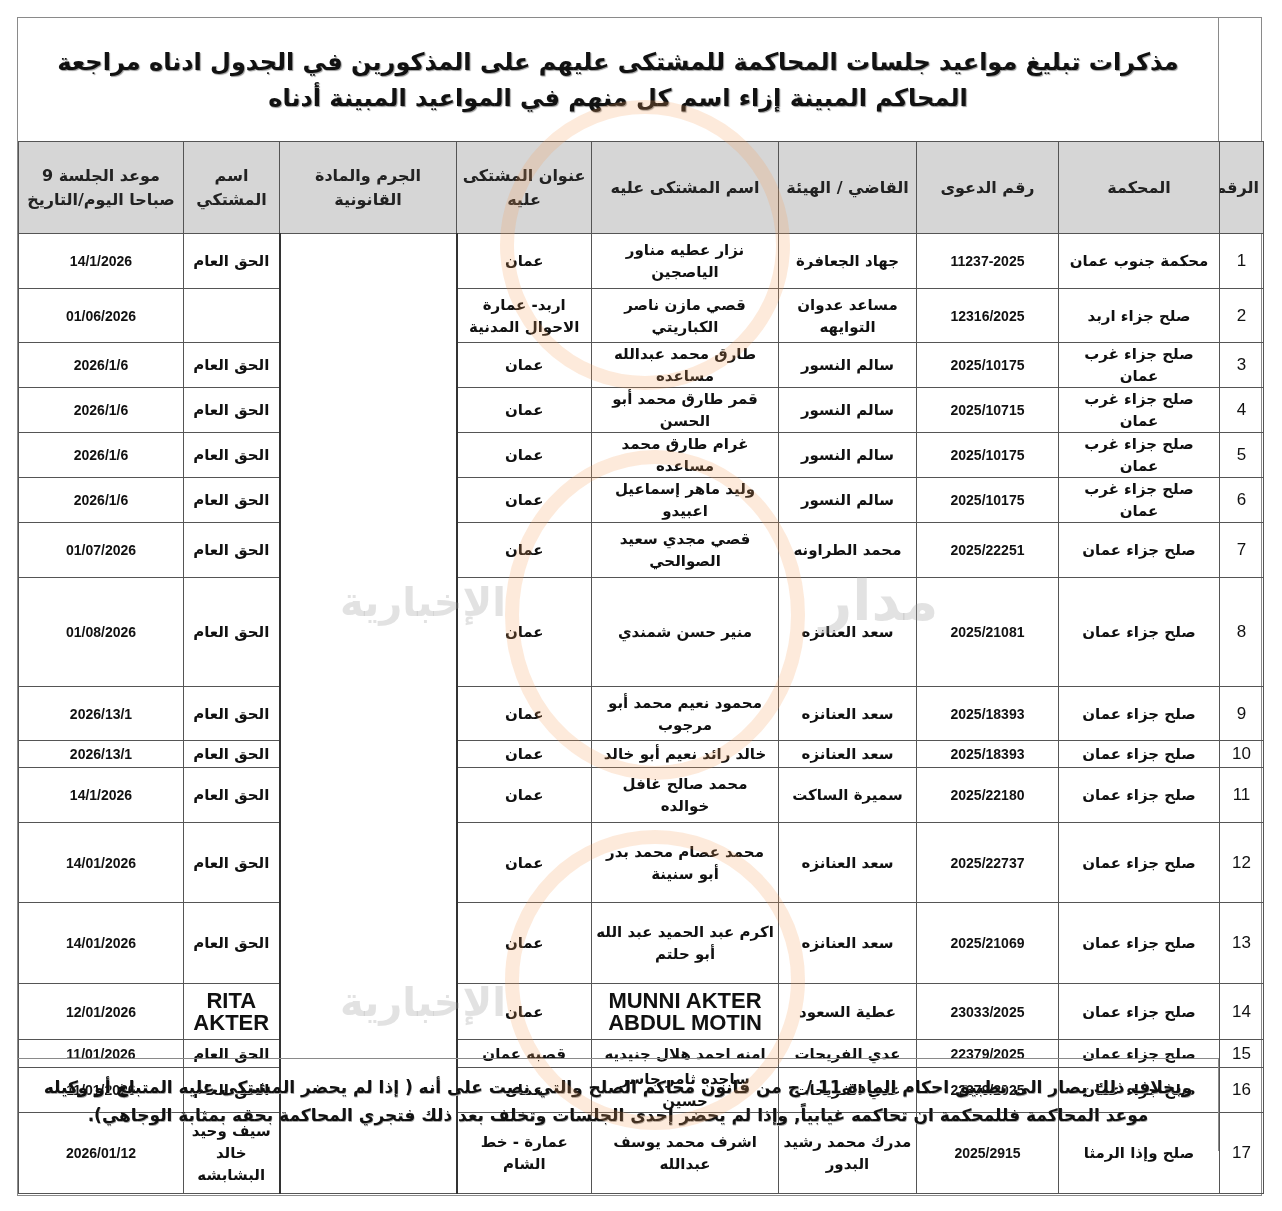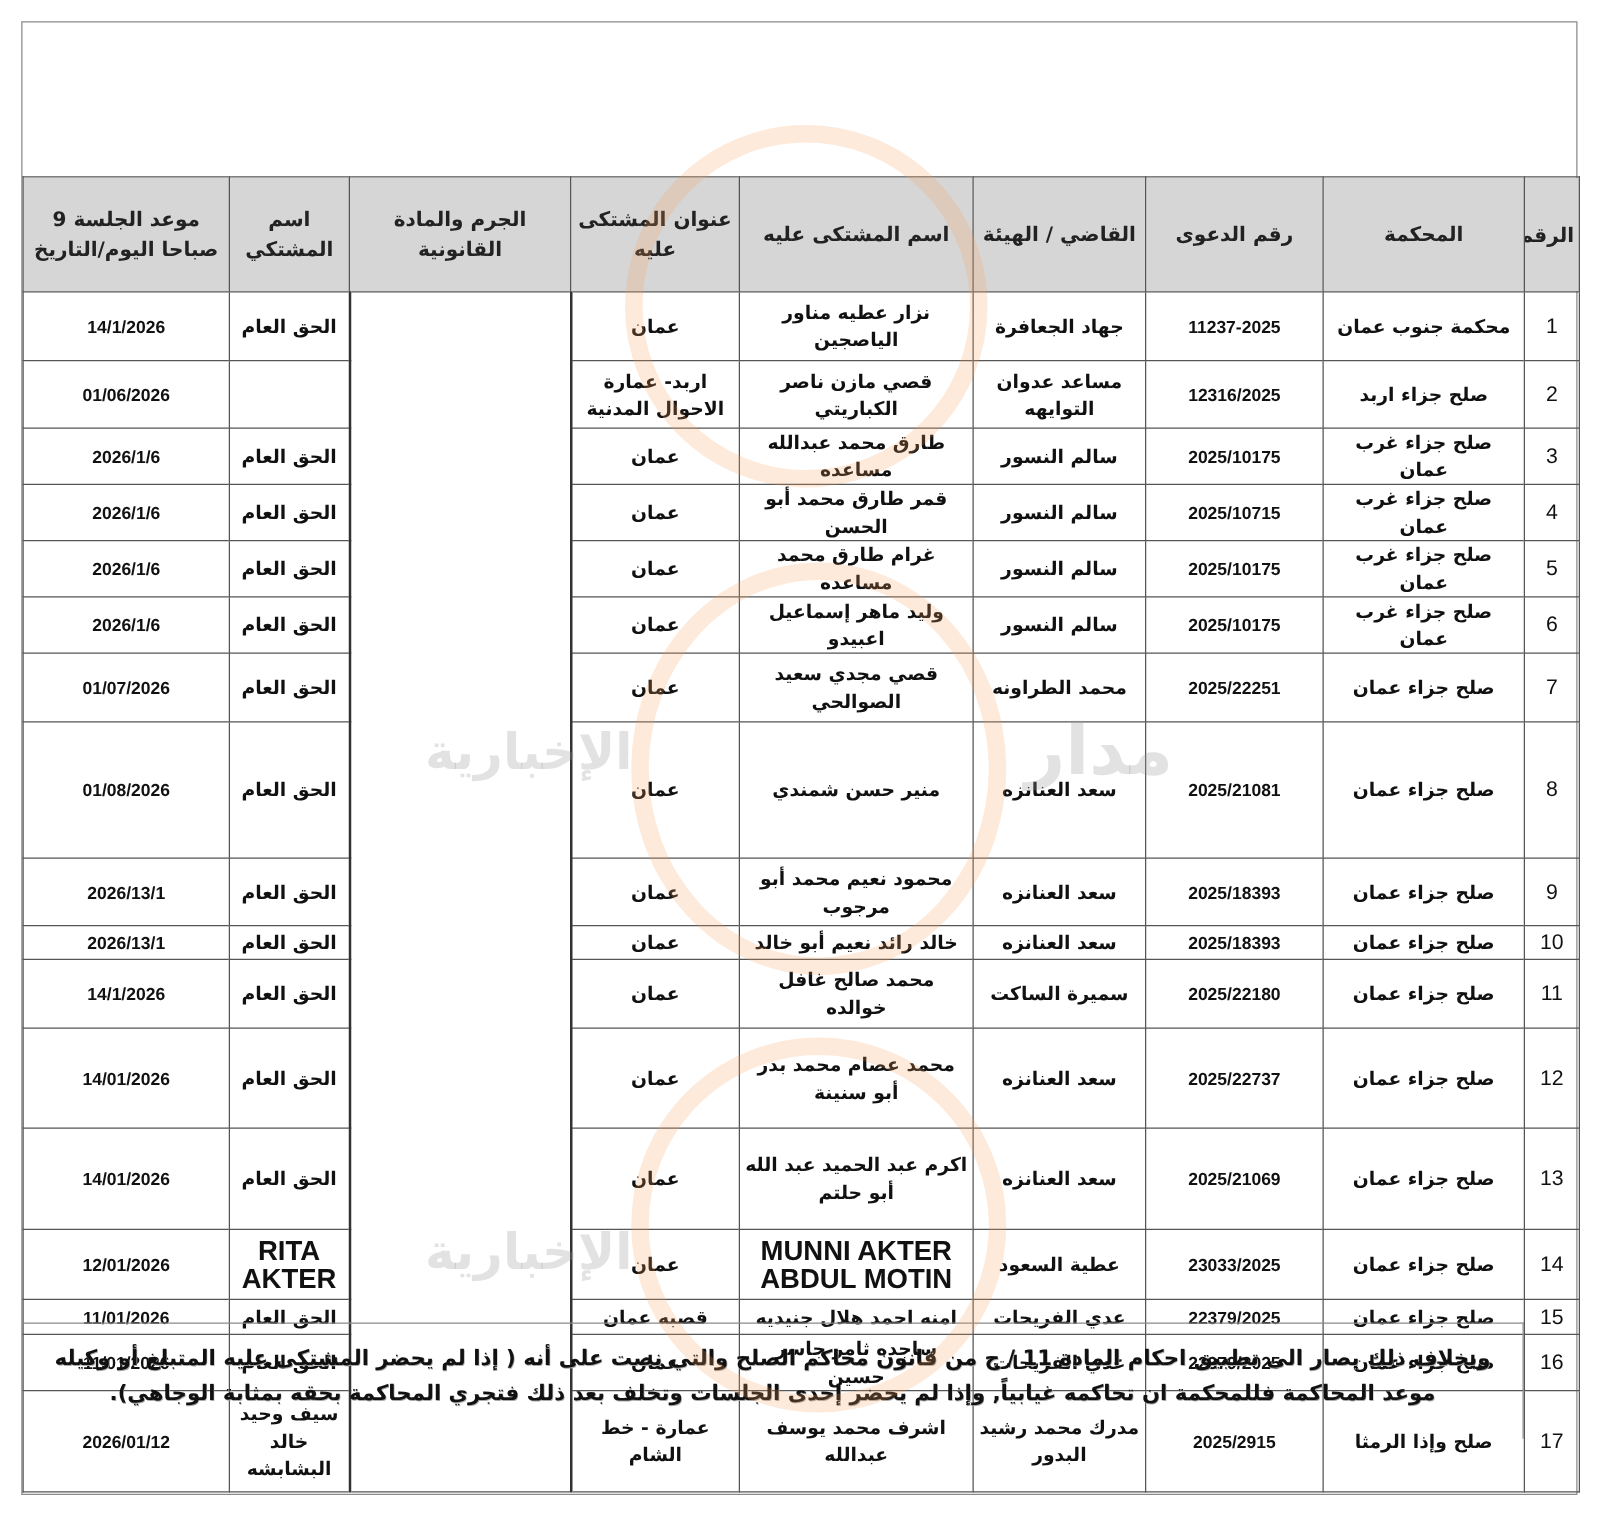--- a/index.html
+++ b/index.html
@@ -35,20 +35,23 @@
   
   .wm { position: absolute; pointer-events: none; }
   .wm-ring { border-radius: 50%; border: 14px solid rgba(245, 160, 90, 0.22); box-sizing: border-box; }
   .wm-text { color: rgba(150,150,150,0.28); font-weight: bold; direction: rtl; margin-top: 24px; }
 </style>
 </head>
 <body>
 
 <div class="page">
 
+  <div class="title-box">
+    <div class="title">مذكرات تبليغ مواعيد جلسات المحاكمة للمشتكى عليهم على المذكورين في الجدول ادناه مراجعة المحاكم المبينة إزاء اسم كل منهم في المواعيد المبينة أدناه</div>
+  </div>
   <div class="title-right-cell"></div>
 
   <table class="sched">
     <colgroup>
       <col style="width:44px">
       <col style="width:161px">
       <col style="width:142px">
       <col style="width:138px">
       <col style="width:187px">
       <col style="width:135px">

